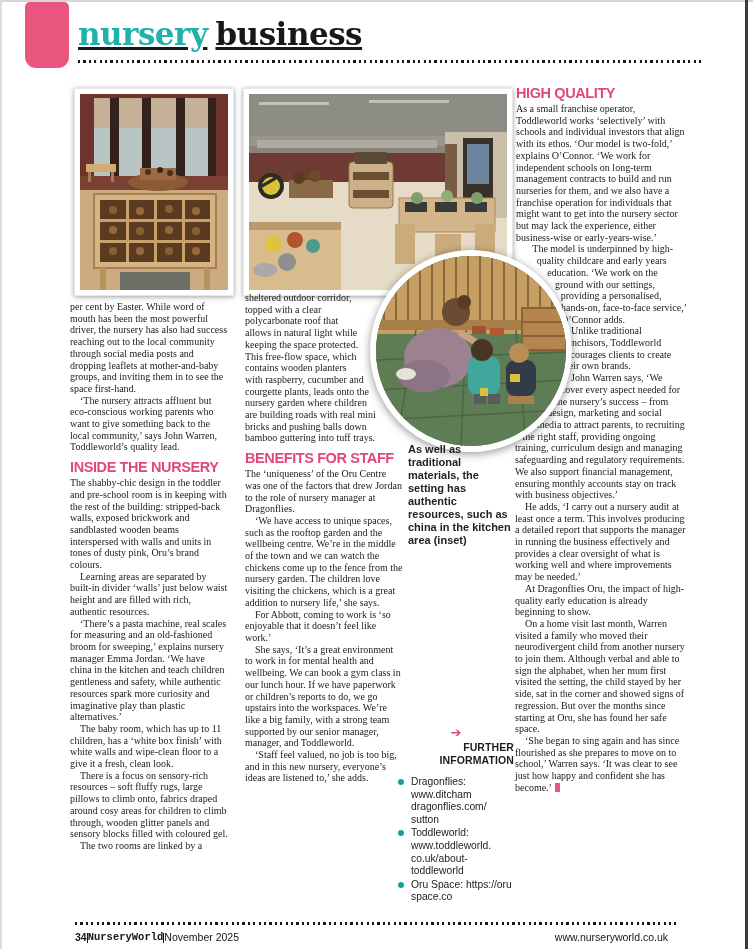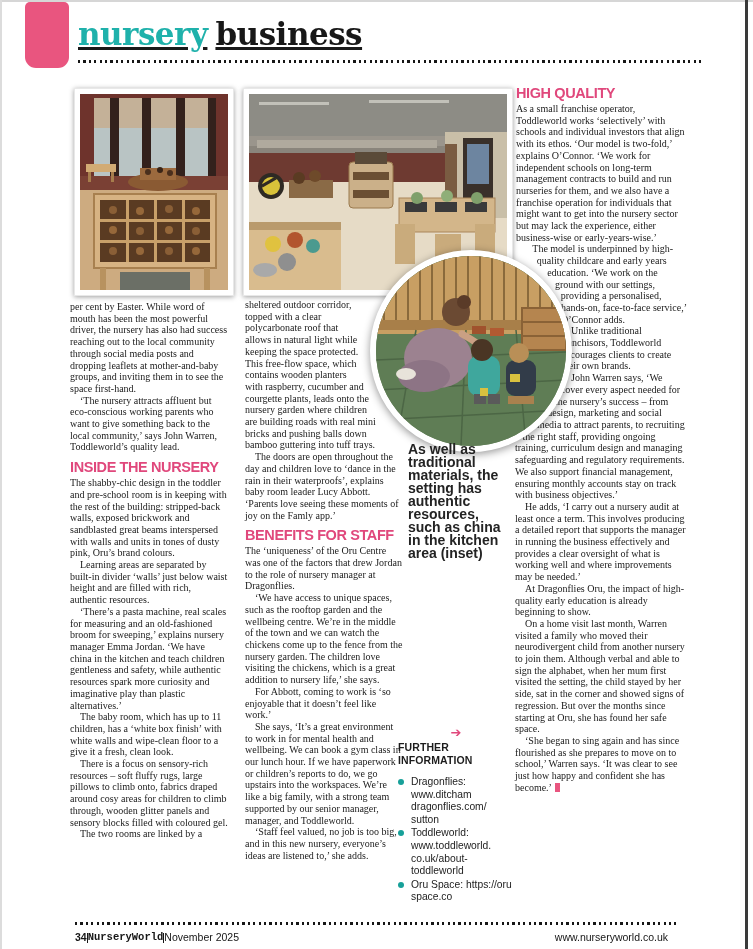--- a/index.html
+++ b/index.html
@@ -26,40 +26,40 @@
   .photo svg{display:block;}
   .photo1{left:74px;top:88px;width:160px;height:208px;}
   .photo2{left:243px;top:88px;width:270px;height:208px;}
   .photo-circle{position:absolute;left:370px;top:250px;width:190px;height:190px;border-radius:50%;
     border:6px solid #ffffff;box-shadow:0 2px 8px rgba(0,0,0,.42);overflow:hidden;box-sizing:content-box;background:#5f7d55;}
   .photo-circle svg{display:block;}
 
   
   .col{position:absolute;font-size:10px;line-height:11.7px;text-align:left;}
   .col1{left:70px;top:301px;width:158px;}
-  .col2{left:245px;top:299px;width:158px;}
+  .col2{left:245px;top:292px;width:158px;}
   .col3{left:515px;top:86px;width:172px;}
   .para{margin:0;}
   .ind{text-indent:10px;}
   .subhead{font-family:"Liberation Sans",sans-serif;font-weight:800;color:#e0487c;font-size:14.5px;
     letter-spacing:-0.4px;margin:7px 0 2px 0;line-height:15px;}
   .subhead.first{margin-top:0;}
   .float-circle-right{float:right;width:42px;height:150px;shape-outside:circle(106px at 104px 45px);}
   .float-spacer{float:left;width:1px;height:151px;}
   .float-circle-left{float:left;clear:left;width:46px;height:212px;shape-outside:circle(106px at -52px 106px);}
   .end-mark{display:inline-block;width:5px;height:9px;background:#e9557f;margin-left:3px;vertical-align:-1px;}
 
   
   .caption{position:absolute;left:408px;top:443px;width:106px;
-    font-family:"Liberation Sans",sans-serif;font-weight:700;font-size:14px;line-height:13px;color:#232323;}
+    font-family:"Liberation Sans",sans-serif;font-weight:700;font-size:11px;line-height:13px;color:#232323;}
 
   
   .further{position:absolute;left:398px;top:727px;width:116px;font-family:"Liberation Sans",sans-serif;}
   .fi-arrow{display:block;text-align:center;color:#e0487c;font-family:"DejaVu Sans",sans-serif;font-size:13px;font-weight:bold;line-height:12px;}
-  .fi-title{display:block;text-align:left;font-weight:800;font-size:10.5px;line-height:12.5px;color:#1c1c1c;margin-top:2px;letter-spacing:0.1px;}
+  .fi-title{display:block;text-align:right;font-weight:800;font-size:10.5px;line-height:12.5px;color:#1c1c1c;margin-top:2px;letter-spacing:0.1px;}
   .fi-list{margin-top:10px;}
   .fi-item{position:relative;padding-left:13px;font-size:10.3px;line-height:12.6px;color:#222;overflow-wrap:anywhere;margin-bottom:1px;}
   .fi-bullet{position:absolute;left:0;top:3px;width:6px;height:6px;border-radius:50%;background:#17a099;}
 
   
   .footer{position:absolute;left:75px;top:931px;width:601px;font-family:"Liberation Sans",sans-serif;font-size:10.5px;color:#161616;}
   .footer .left{position:absolute;left:0;top:0;display:flex;align-items:flex-end;}
   .footer .pageno{font-weight:800;}
   .footer .mag{font-family:Liberation Mono, monospace;font-weight:bold;font-size:10.5px;}
   .footer .sep{display:inline-block;width:1px;height:10px;background:#161616;}
@@ -166,32 +166,31 @@
     <circle cx="22" cy="92" r="13" fill="#2e2a24"></circle>
       <circle cx="22" cy="92" r="9" fill="#d8c23a"></circle>
       <rect x="14" y="86" width="16" height="3" fill="#2e2a24" transform="rotate(-30 22 92)"></rect>
   </svg>
 </div>
 
 <div class="col col1">
   <p class="para">per cent by Easter. While word of mouth has been the most powerful driver, the nursery has also had success reaching out to the local community through social media posts and dropping leaflets at mother-and-baby groups, and inviting them in to see the space first-hand.</p>
   <p class="para ind">‘The nursery attracts affluent but eco-conscious working parents who want to give something back to the local community,’ says John Warren, Toddleworld’s quality lead.</p>
   <h3 class="subhead">INSIDE THE NURSERY</h3>
-  <p class="para">The shabby-chic design in the toddler and pre-school room is in keeping with the rest of the building: stripped-back walls, exposed brickwork and sandblasted great beams interspersed with walls and units in tones of dusty pink, Oru’s brand colours.</p>
+  <p class="para">The shabby-chic design in the toddler and pre-school room is in keeping with the rest of the building: stripped-back walls, exposed brickwork and sandblasted wooden beams interspersed with walls and units in tones of dusty pink, Oru’s brand colours.</p>
   <p class="para ind">Learning areas are separated by built-in divider ‘walls’ just below waist height and are filled with rich, authentic resources.</p>
   <p class="para ind">‘There’s a pasta machine, real scales for measuring and an old-fashioned broom for sweeping,’ explains nursery manager Emma Jordan. ‘We have china in the kitchen and teach children gentleness and safety, while authentic resources spark more curiosity and imaginative play than plastic alternatives.’</p>
   <p class="para ind">The baby room, which has up to 11 children, has a ‘white box finish’ with white walls and wipe-clean floor to a give it a fresh, clean look.</p>
   <p class="para ind">There is a focus on sensory-rich resources – soft fluffy rugs, large pillows to climb onto, fabrics draped around cosy areas for children to climb through, wooden glitter panels and sensory blocks filled with coloured gel.</p>
   <p class="para ind">The two rooms are linked by a</p>
 </div>
 
 <div class="col col2">
   <div class="float-circle-right"></div>
   <p class="para">sheltered outdoor corridor, topped with a clear polycarbonate roof that allows in natural light while keeping the space protected. This free-flow space, which contains wooden planters with raspberry, cucumber and courgette plants, leads onto the nursery garden where children are building roads with real mini bricks and pushing balls down bamboo guttering into tuff trays.</p>
-  <p class="para ind">The doors are open throughout the day and children love to ‘dance in the rain in their waterproofs’, explains baby room leader Lucy Abbott. ‘Parents love seeing these moments of joy on the Famly app.’</p>
   <h3 class="subhead">BENEFITS FOR STAFF</h3>
   <p class="para">The ‘uniqueness’ of the Oru Centre was one of the factors that drew Jordan to the role of nursery manager at Dragonflies.</p>
   <p class="para ind">‘We have access to unique spaces, such as the rooftop garden and the wellbeing centre. We’re in the middle of the town and we can watch the chickens come up to the fence from the nursery garden. The children love visiting the chickens, which is a great addition to nursery life,’ she says.</p>
   <p class="para ind">For Abbott, coming to work is ‘so enjoyable that it doesn’t feel like work.’</p>
   <p class="para ind">She says, ‘It’s a great environment to work in for mental health and wellbeing. We can book a gym class in our lunch hour. If we have paperwork or children’s reports to do, we go upstairs into the workspaces. We’re like a big family, with a strong team supported by our senior manager, manager, and Toddleworld.</p>
   <p class="para ind">‘Staff feel valued, no job is too big, and in this new nursery, everyone’s ideas are listened to,’ she adds.</p>
 </div>
 
 <div class="col col3">
   <div class="float-spacer"></div>

